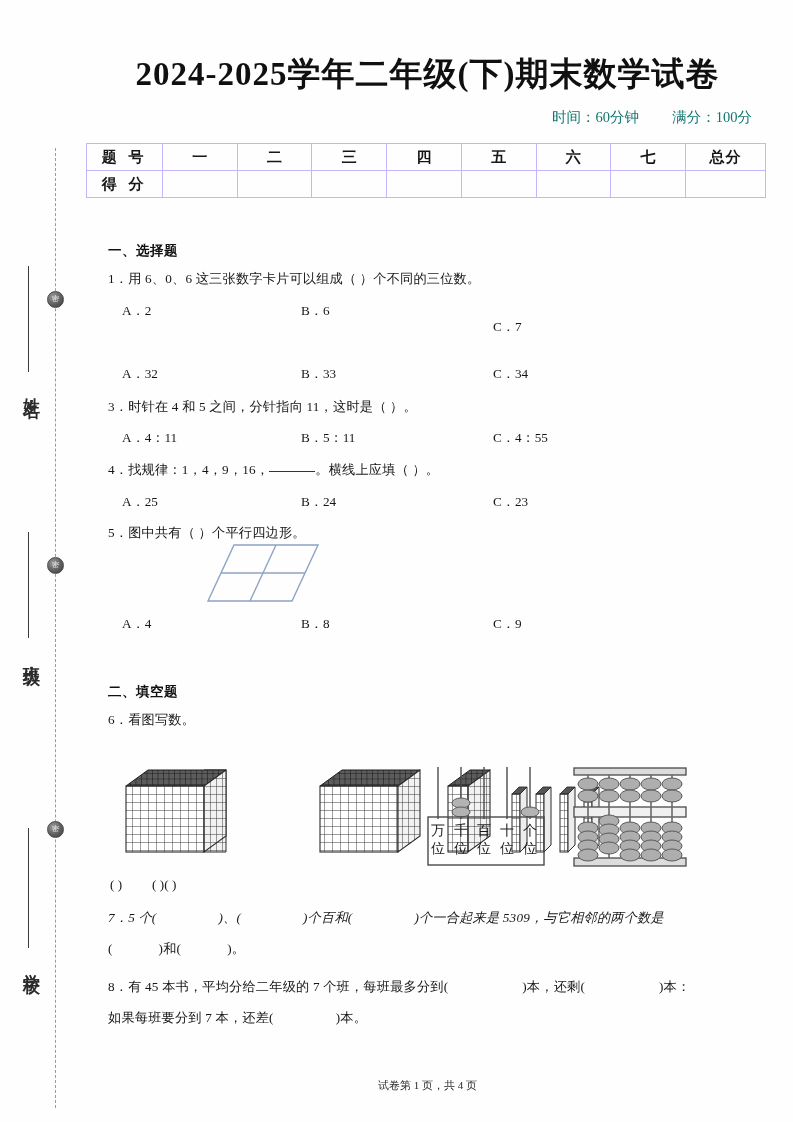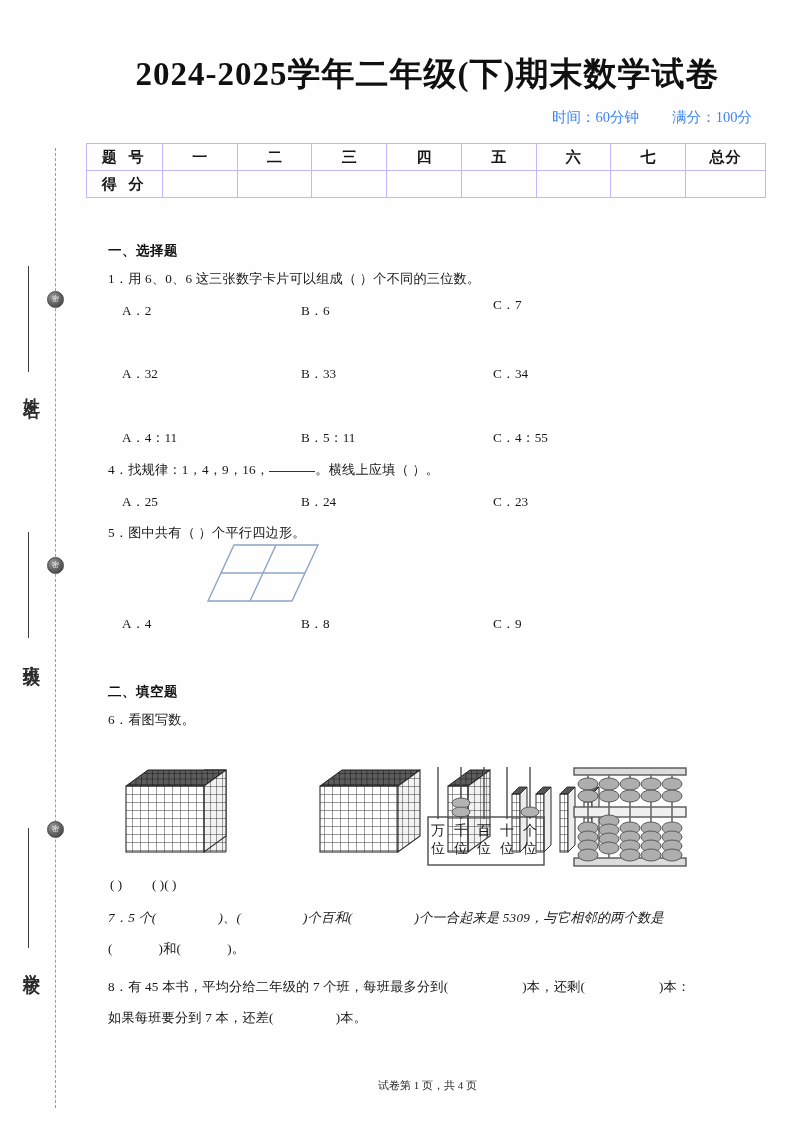--- a/index.html
+++ b/index.html
@@ -94,21 +94,21 @@
     font-weight: bold;
     font-size: 33px;
     letter-spacing: 1px;
     color: #101010;
     white-space: nowrap;
   }
   #subinfo {
     position: absolute;
     right: 24px; top: 108px;
     font-size: 14.5px;
-    color: #3b82f6;
+    color: #0f766e;
     white-space: nowrap;
   }
   #subinfo .gap { display: inline-block; width: 26px; }
 
   
   #score-table {
     position: absolute;
     left: 0; top: 143px;
     width: 680px;
     border-collapse: collapse;
@@ -245,26 +245,27 @@
         <td class="totalcol"></td>
       </tr>
     </tbody>
       </table>
 
     <div class="section-head" style="left:22px; top:242px;">一、选择题</div>
 
     <div class="qtext" style="left:22px; top:270px;">1．用 6、0、6 这三张数字卡片可以组成（    ）个不同的三位数。</div>
     <div class="opt col-a" style="top:302px;">A．2</div>
     <div class="opt col-b" style="top:302px;">B．6</div>
-    <div class="opt col-c" style="top:296px;">C．7</div>
+    <div class="opt col-c" style="top:318px;">C．7</div>
 
     <div class="opt col-a" style="top:365px;">A．32</div>
     <div class="opt col-b" style="top:365px;text-align:right;">B．33</div>
     <div class="opt col-c" style="top:365px;">C．34</div>
 
+    <div class="qtext" style="left:22px; top:398px;">3．时针在 4 和 5 之间，分针指向 11，这时是（    ）。</div>
     <div class="opt col-a" style="top:429px;">A．4：11</div>
     <div class="opt col-b" style="top:429px;">B．5：11</div>
     <div class="opt col-c" style="top:429px;">C．4：55</div>
 
     <div class="qtext" style="left:22px; top:461px;">
       <span>4．找规律：1，4，9，16，</span><span class="uline"></span><span>。横线上应填（    ）。</span>
     </div>
     <div class="opt col-a" style="top:493px;">A．25</div>
     <div class="opt col-b" style="top:493px;">B．24</div>
     <div class="opt col-c" style="top:493px;">C．23</div>

